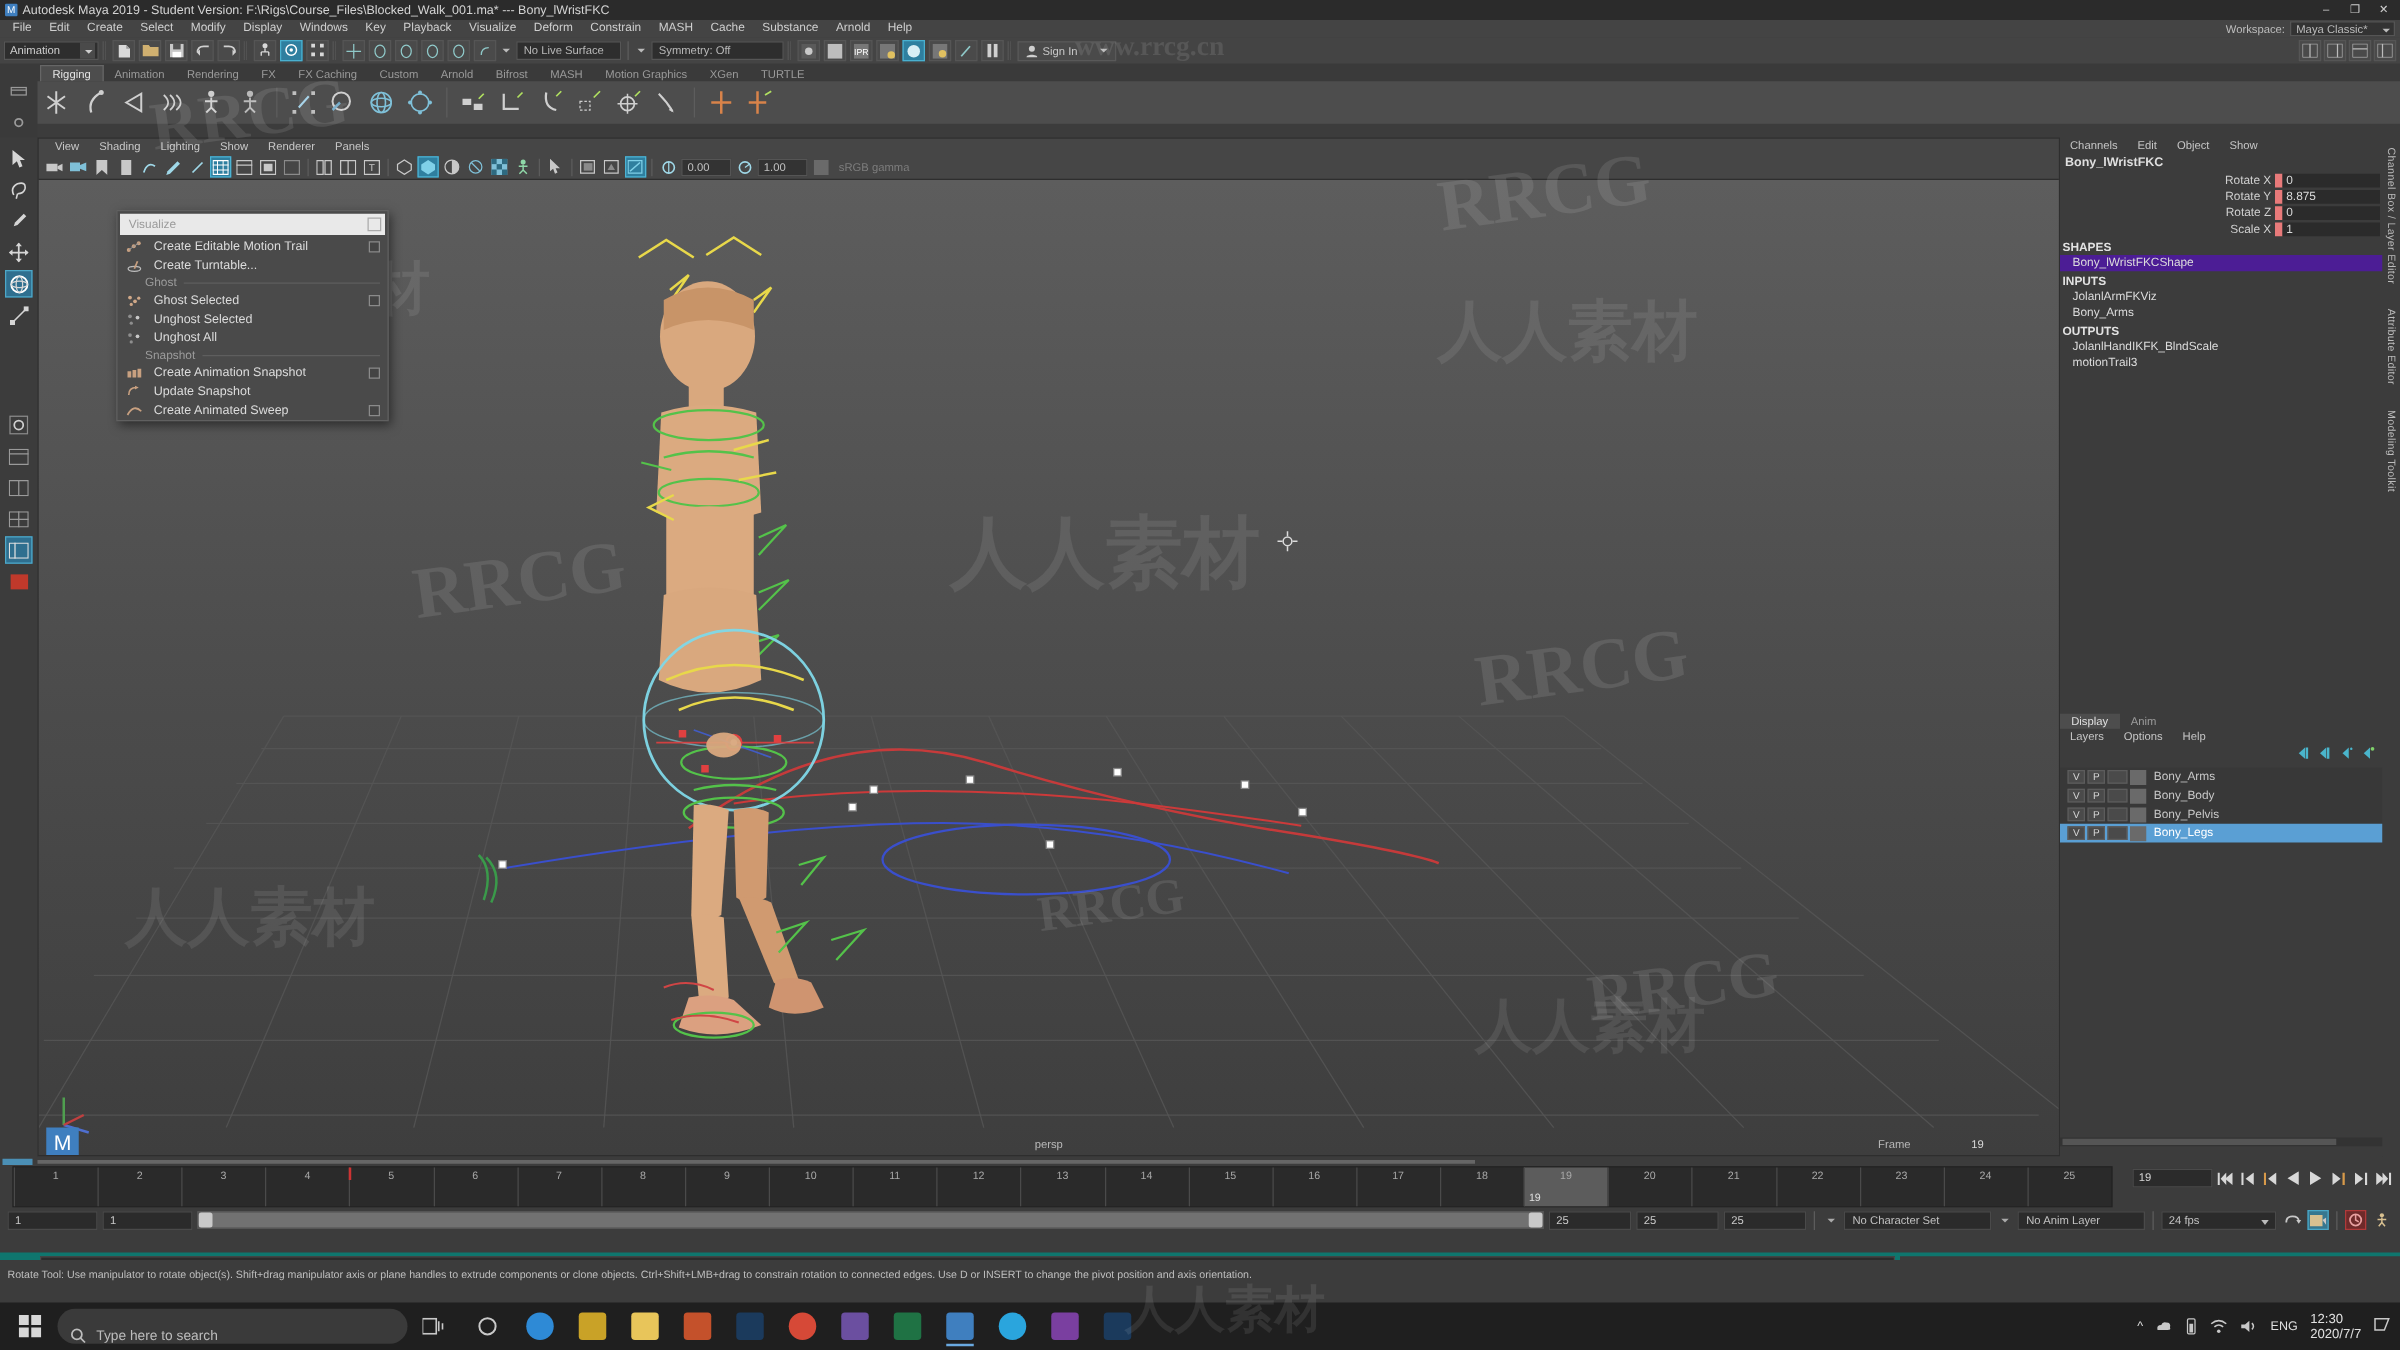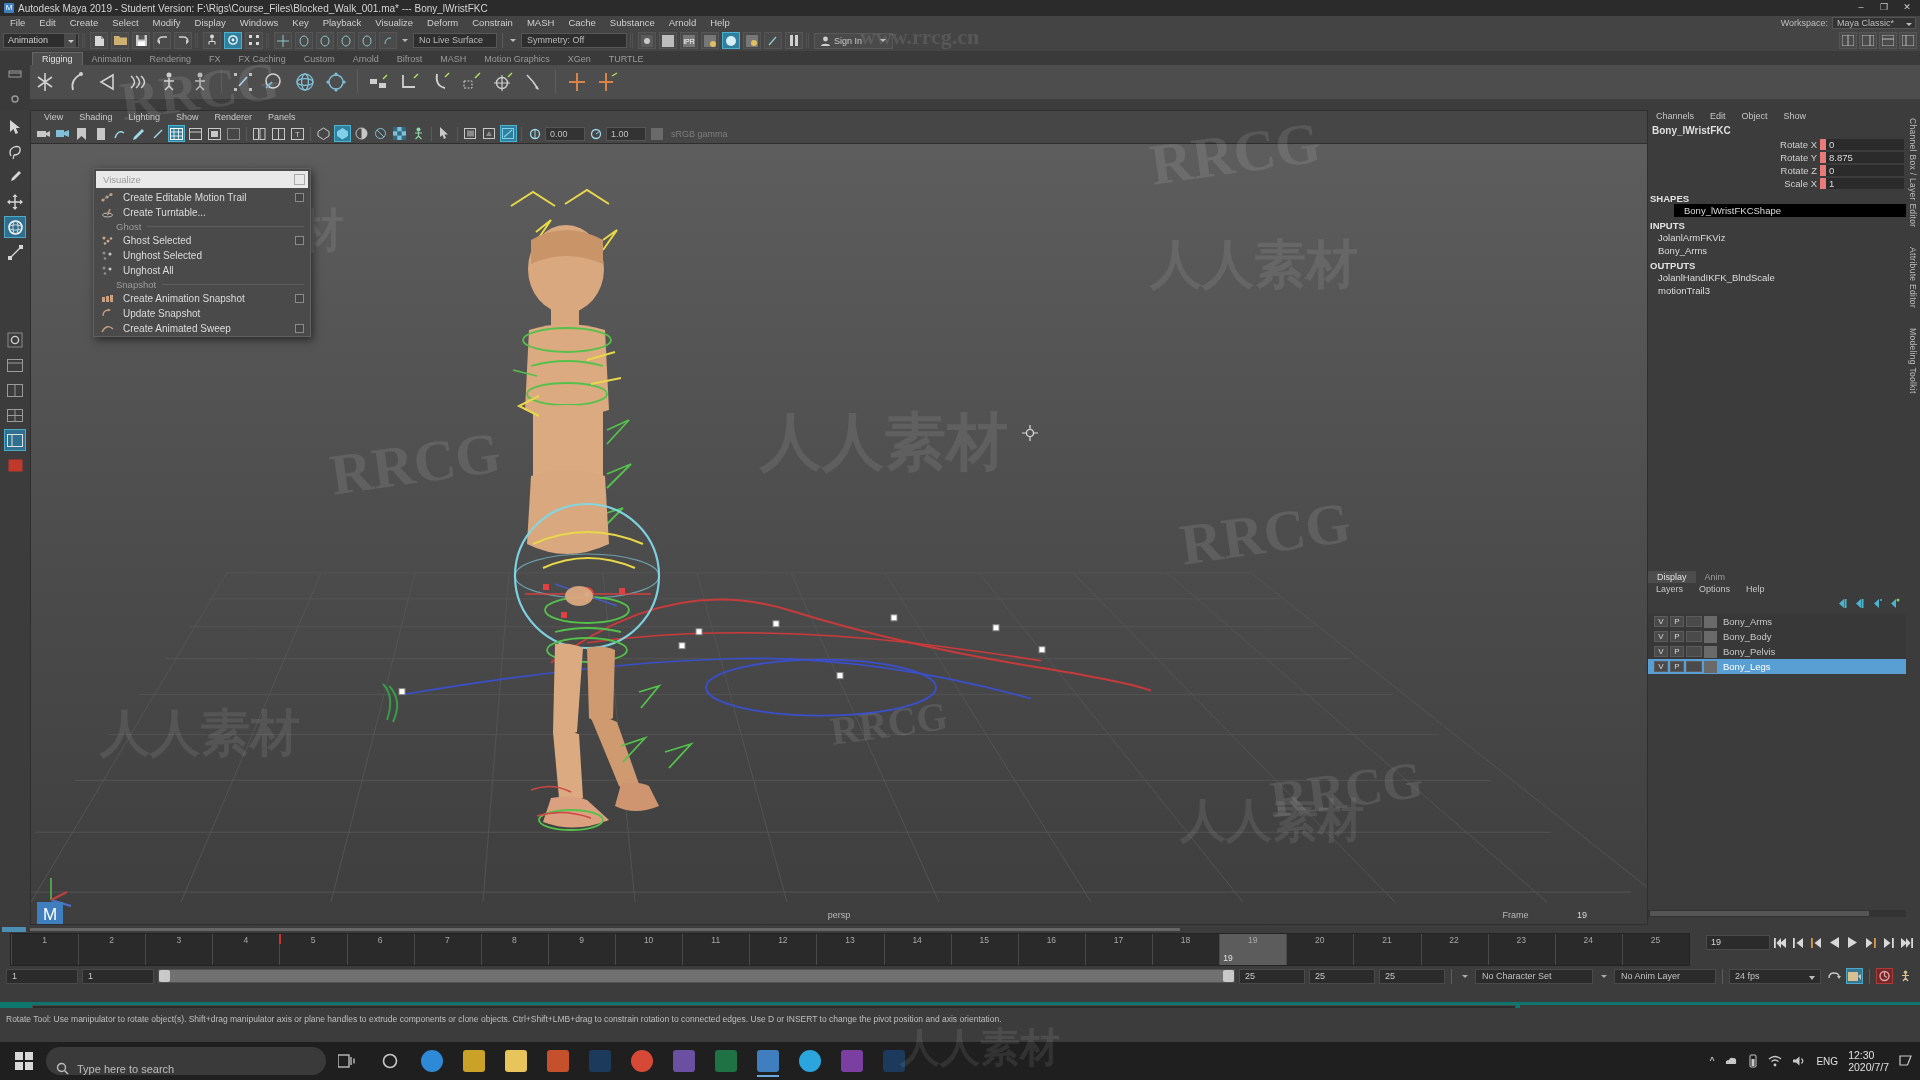--- a/index.html
+++ b/index.html
@@ -124,21 +124,21 @@
   .cb-menu .cmi { padding:0 8px; line-height:13px; color:#c6c6c6; }
   .cb-obj { font-size:10px; color:#dfdfdf; padding:2px 0 2px 4px; font-weight:bold; }
   .cb-attrs { padding-right:2px; }
   .cb-row { display:flex; align-items:center; height:12px; margin-bottom:1px; }
   .cb-name { flex:1; text-align:right; font-size:9.5px; color:#d0d0d0; padding-right:3px; }
   .cb-lock { width:6px; height:11px; background:#e87a7a; }
   .cb-val { width:78px; height:11px; background:#2b2b2b; border:none; font-size:9.5px;
     color:#d9d9d9; line-height:11px; padding-left:3px; }
   .cb-sect { font-size:9.5px; color:#e2e2e2; font-weight:bold; padding:3px 0 0 2px; }
   .cb-node { font-size:9.5px; color:#dcdcdc; padding:1px 0 1px 10px; }
-  .cb-node.hl { background:#000000;margin-left:26px; }
+  .cb-node.hl { background:#4c1d95; }
 
   .layerpanel { position:absolute; left:0; right:0; top:460px; bottom:0; }
   .lp-tabs { height:13px; display:flex; font-size:9px; align-items:flex-end; }
   .lp-tab { padding:0 9px; line-height:12px; color:#9c9c9c; }
   .lp-tab.active { background:#4d4d4d; color:#e0e0e0; }
   .lp-menu { height:13px; display:flex; font-size:9px; align-items:center; }
   .lp-menu .lmi{padding:0 8px;line-height:13px;color:#c6c6c6;}
   .lp-btns { height:16px; display:flex; justify-content:flex-end; gap:4px;
     padding-right:6px; align-items:center; }
   .lp-list { background:#383838; margin-top:2px; }

